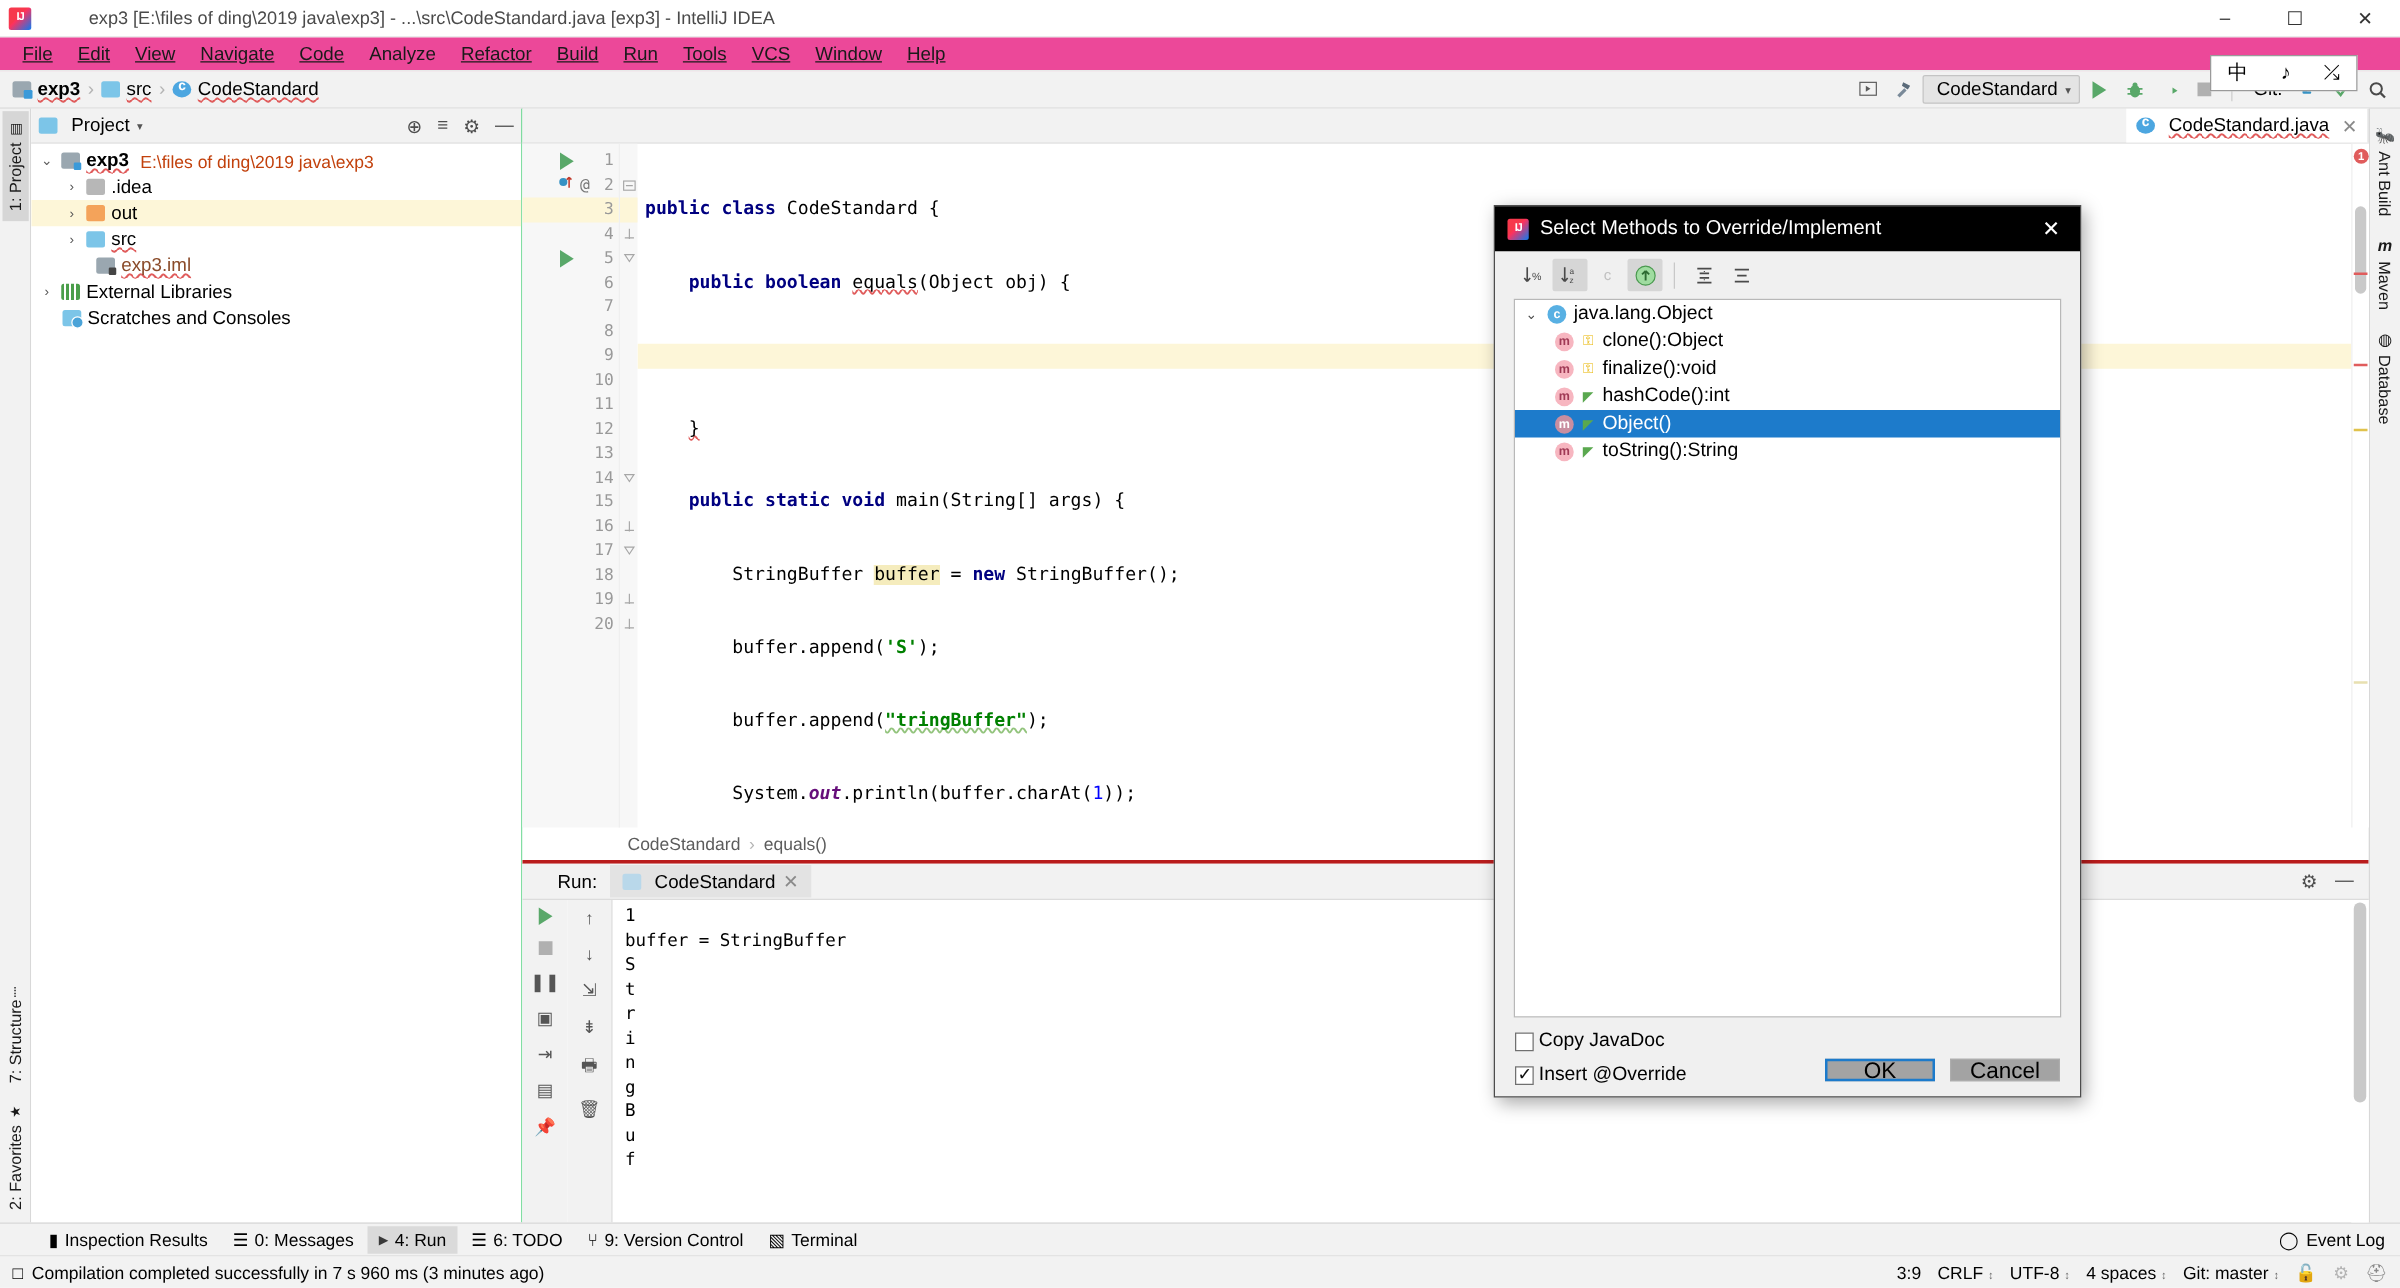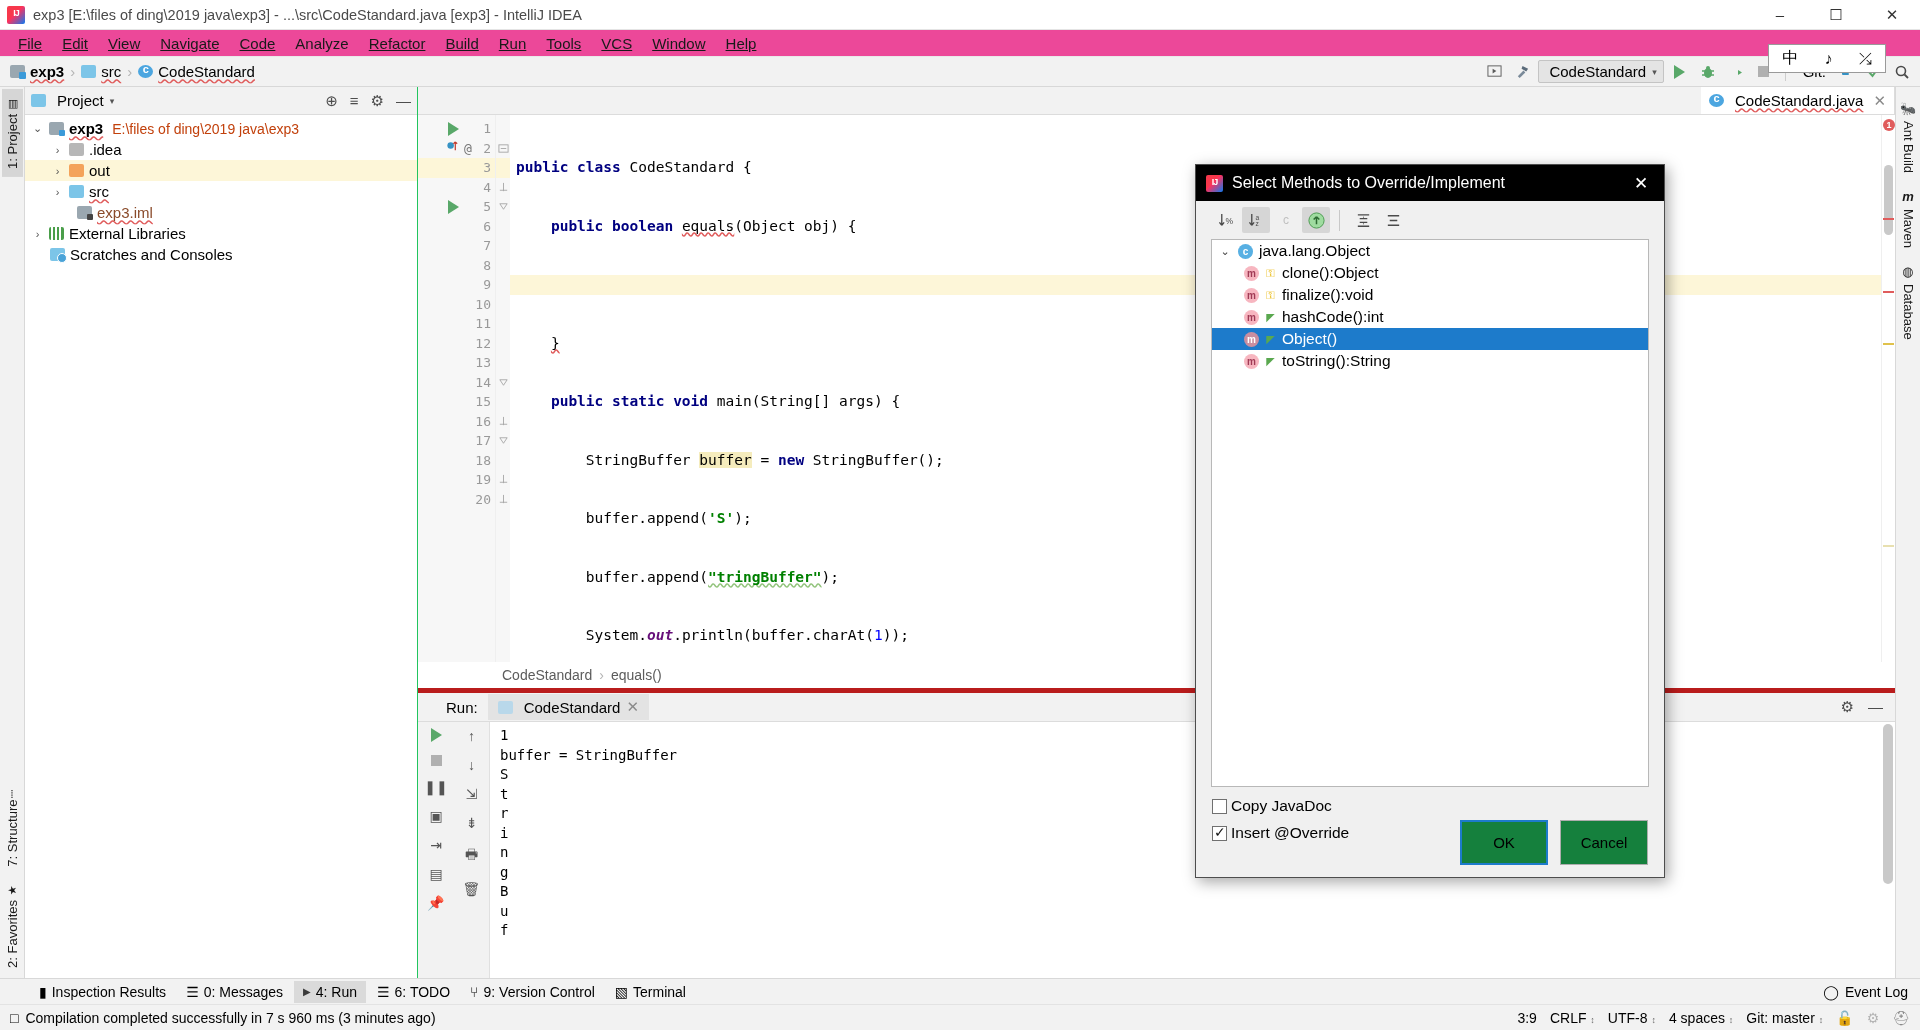--- a/index.html
+++ b/index.html
@@ -20,21 +20,21 @@
   }
   .tb-icon {
     width: 18px; height: 18px; margin: 0 8px 0 7px; border-radius: 2px;
     background: linear-gradient(135deg,#f7384c 0%,#f7384c 40%,#fe315d 45%,#0a7bf4 100%);
     position: relative; flex: 0 0 18px;
   }
   .tb-icon::after{
     content:"IJ"; position:absolute; left:0; right:0; top:2px; text-align:center;
     font-size:9px; font-weight:bold; color:#fff; letter-spacing:-1px;
   }
-  .tb-title { font-size: 14.5px; color: #4a4a4a; white-space: nowrap; }
+  .tb-title { font-size: 14.5px; color: #4a4a4a; white-space: nowrap; margin-left: 38px; }
   .tb-win { margin-left: auto; display: flex; }
   .tb-btn {
     width: 56px; height: 30px; display: flex; align-items: center; justify-content: center;
     font-size: 15px; color: #333;
   }
 
   
   .menubar {
     height: 27px; background: #ec4899; display: flex; align-items: center;
     padding-left: 8px; flex: 0 0 27px; border-bottom: 1px solid #e9e9e9;
@@ -177,21 +177,21 @@
   
   .rightstrip {
     width: 25px; background: #f2f2f2; border-left: 1px solid #d8d8d8; flex: 0 0 25px;
     display: flex; flex-direction: column; align-items: center; padding-top: 6px;
   }
   .rtab { writing-mode: vertical-rl; font-size: 13px; padding: 8px 3px; color:#1a1a1a; white-space:nowrap;
           display:flex; align-items:center; gap:5px;}
 
   
   .runpanel { height: 290px; flex: 0 0 290px; display: flex; flex-direction: column; background: #fff;
-              border-top: 5px solid #b91c1c; }
+              border-top: 3px solid #b91c1c; }
   .rp-header { height: 29px; background: #f2f2f2; display: flex; align-items: center; padding-left: 28px;
                gap: 10px; flex: 0 0 29px; border-bottom:1px solid #dcdcdc;}
   .rp-label { font-size: 15px; }
   .rp-tab { display:flex; align-items:center; gap:6px; background:#e3e3e3; padding: 4px 10px; font-size:15px; }
   .rp-tab .close{color:#8a8a8a;}
   .rp-right { margin-left: auto; display:flex; gap:14px; padding-right:12px; color:#4d4d4d;font-size:15px;}
   .rp-body { flex: 1 1 auto; display: flex; min-height: 0; }
   .rp-gut1, .rp-gut2 {
     width: 36px; flex: 0 0 36px; background: #f2f2f2; display: flex; flex-direction: column;
     align-items: center; padding-top: 6px; gap: 13px; font-size: 14px; color: #555;
@@ -260,22 +260,22 @@
   .vis-ic { width: 11px; flex: 0 0 11px; text-align:center; font-size:11px; }
   .vis-prot { color: #e8b500; }
   .vis-pub  { color: #5aa84f; }
   .dlg-foot { padding: 10px 16px 12px 16px; flex: 0 0 auto; }
   .cbrow { display: flex; align-items: center; gap: 4px; font-size: 15.5px; margin-bottom: 9px; }
   .cbox { width: 15px; height: 15px; border: 1px solid #707070; background: #fff; flex: 0 0 15px;
           position: relative; }
   .cbox.checked::after { content: "✓"; position: absolute; left: 1px; top: -3px; font-size: 14px; color:#111; }
   .btnrow { display: flex; align-items: center; gap: 12px; justify-content: flex-end; margin-top: -31px; }
   .dlgbtn {
-    min-width: 88px; height: 45px; display: flex; align-items: center; justify-content: center;
-    background: #15803d; border: 1px solid #adadad; font-size: 15px;
+    min-width: 88px; height: 18px; display: flex; align-items: center; justify-content: center;
+    background: #a3a3a3; border: 1px solid #adadad; font-size: 18px;
   }
   .dlgbtn.default { border: 2px solid #1d7bcb; }
 </style>
 </head>
 <body>
 
 <div class="app">
 
   <div class="titlebar">
     <div class="tb-icon"></div>

